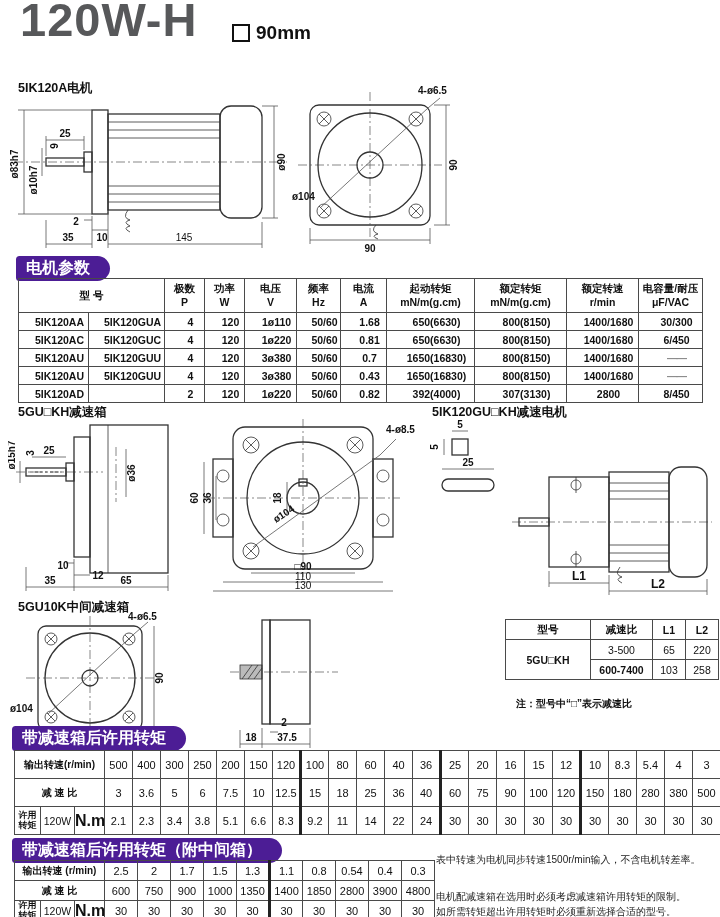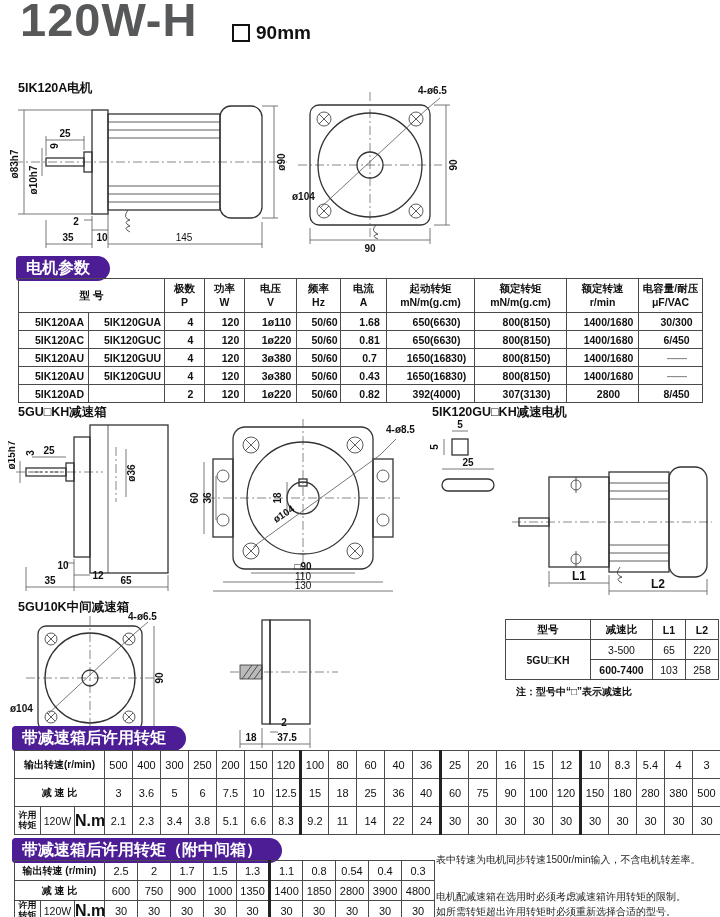--- a/index.html
+++ b/index.html
@@ -32,21 +32,21 @@
   .two-line{font-size:9px;line-height:1.1;font-weight:bold;}
   .unit{font-weight:bold;font-size:16px;}
   .pw{font-weight:normal;font-size:10.5px;}
   
   .gtable{width:213px;border:1.5px solid #333;}
   .gtable th,.gtable td{border:1px solid #4a4a4a;text-align:center;font-size:10.5px;
         height:19px;white-space:nowrap;padding:0;}
   .gtable th{font-weight:bold;}
   .gtable .model{font-weight:bold;}
   .gtable .b{font-weight:bold;}
-  .gnote{font-weight:bold;font-size:10px;margin-top:4px;}
+  .gnote{font-weight:bold;font-size:10px;margin-top:16px;}
   .notes{font-size:10px;line-height:1.5;color:#222;}
   
   svg .ol{fill:none;stroke:#333;stroke-width:1.3;}
   svg .thin{fill:none;stroke:#333;stroke-width:0.8;}
   svg .dim{fill:none;stroke:#555;stroke-width:0.8;}
   svg .cl{fill:none;stroke:#555;stroke-width:0.7;stroke-dasharray:9 3 2 3;}
   svg text{font-family:"Liberation Sans","DejaVu Sans",sans-serif;font-size:10px;font-weight:bold;fill:#111;}
   svg .hatch{fill:#bbb;stroke:#333;stroke-width:0.8;}
 </style>
 </head>

